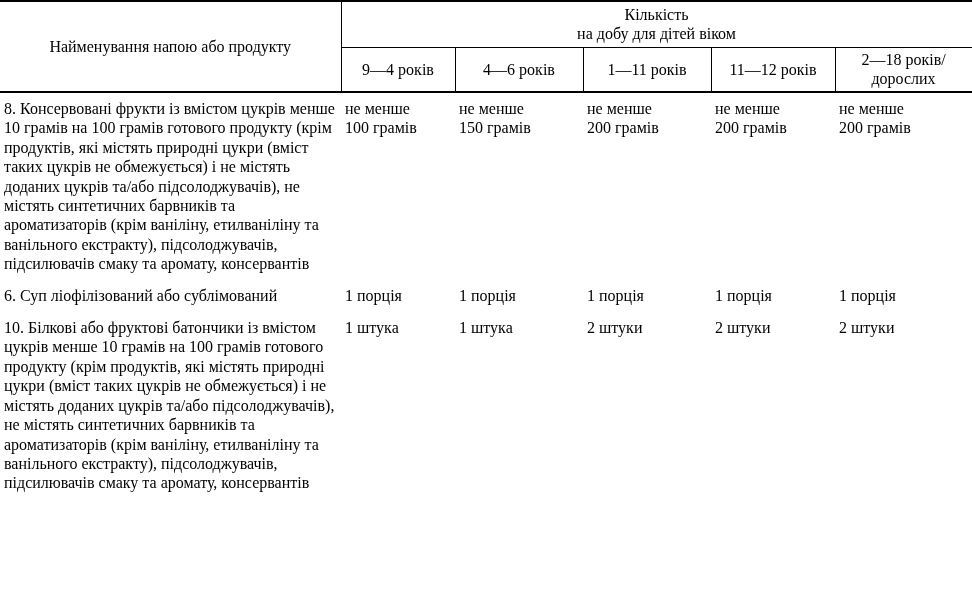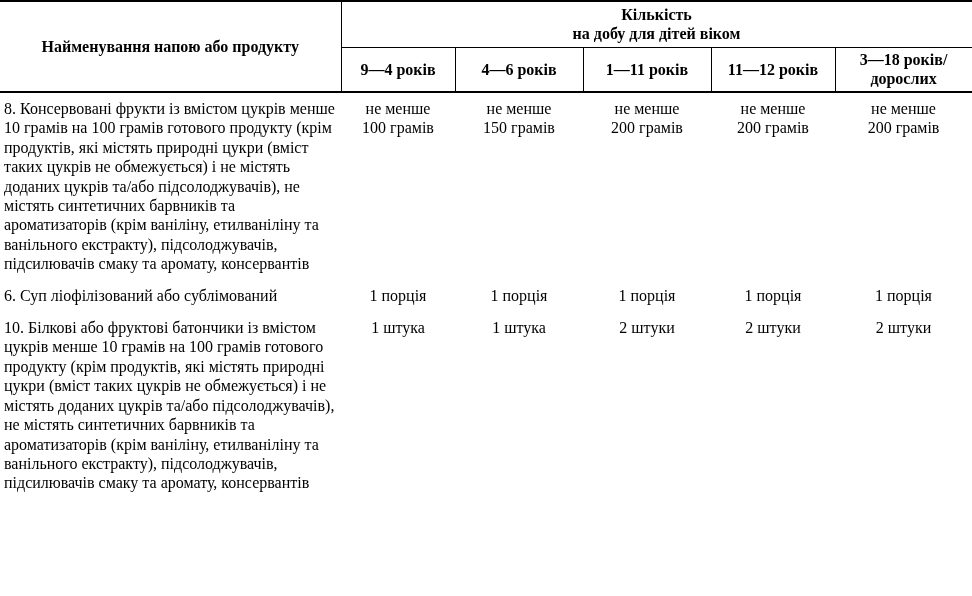--- a/index.html
+++ b/index.html
@@ -19,21 +19,21 @@
   table.doc-table {
     width: 972px;
     table-layout: fixed;
     border-collapse: collapse;
     border-top: 2px solid #000000;
     font-size: 16px;
     line-height: 19.4px;
   }
   
   thead th {
-    font-weight: bold;
+    font-weight: normal;
     text-align: center;
     vertical-align: middle;
     padding: 2px 4px;
   }
   th.name-header {
     border-right: 1px solid #000000;
     border-bottom: 2px solid #000000;
   }
   th.group-header {
     border-bottom: 1px solid #000000;
@@ -50,21 +50,21 @@
   
   tbody td {
     vertical-align: top;
     padding: 0 4px;
   }
   td.product-cell {
     text-align: left;
     padding-right: 6px;
   }
   td.value-cell {
-    text-align: center;
+    text-align: left;
     white-space: pre-line;
   }
   tr.row-8 td  { padding-top: 6px; }
   tr.row-9 td  { padding-top: 12px; }
   tr.row-10 td { padding-top: 13px; margin-left: 34px; }
 </style>
 </head>
 <body>
 
 <div class="page">
@@ -81,21 +81,21 @@
       <tr>
         <th class="name-header" rowspan="2">Найменування напою або продукту</th>
         <th class="group-header" colspan="5">Кількість
 на добу для дітей віком</th>
       </tr>
       <tr>
         <th class="age-header">9—4 років</th>
         <th class="age-header">4—6 років</th>
         <th class="age-header">1—11 років</th>
         <th class="age-header">11—12 років</th>
-        <th class="age-header">3—18 років/
+        <th class="age-header">2—18 років/
 дорослих</th>
       </tr>
     </thead>
     <tbody>
       <tr class="row-8">
         <td class="product-cell">8. Консервовані фрукти із вмістом цукрів менше 10 грамів на 100 грамів готового продукту (крім продуктів, які містять природні цукри (вміст таких цукрів не обмежується) і не містять доданих цукрів та/або підсолоджувачів), не містять синтетичних барвників та ароматизаторів (крім ваніліну, етилваніліну та ванільного екстракту), підсолоджувачів, підсилювачів смаку та аромату, консервантів</td>
         <td class="value-cell">не менше
 100 грамів</td>
         <td class="value-cell">не менше
 150 грамів</td>

